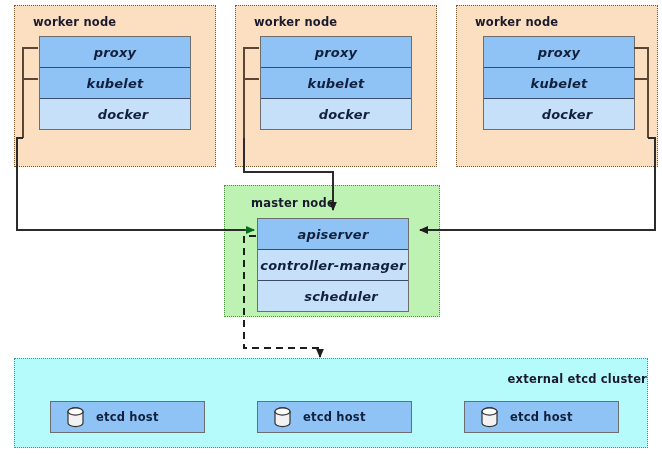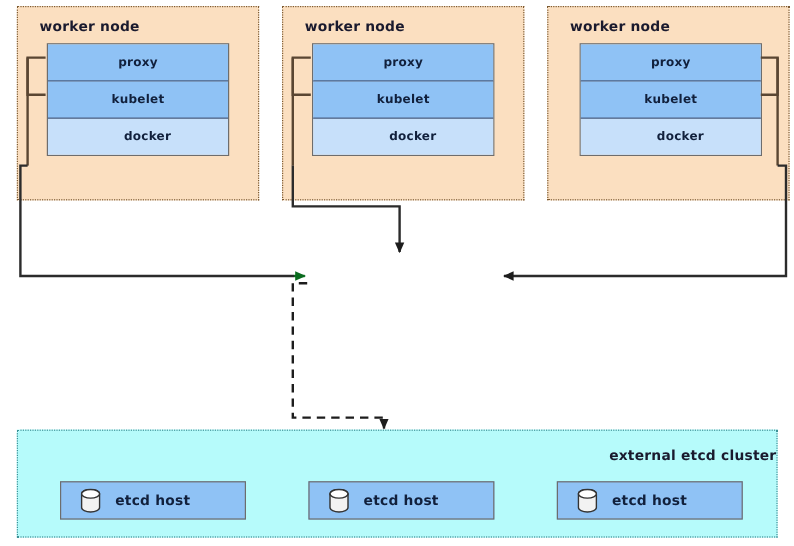--- a/index.html
+++ b/index.html
@@ -65,25 +65,26 @@
   .stack {
     position: absolute;
     box-sizing: border-box;
     border: 1px solid #6d6d6d;
   }
   .cell {
     box-sizing: border-box;
     display: flex;
     align-items: center;
     justify-content: center;
-    font-size: 10px;
+    font-size: 13px;
     font-weight: bold;
     color: #11203c;
     letter-spacing: 0.2px;
     border-bottom: 1px solid #3a4a6b;
+    font-style: italic;
   }
   .cell:last-child { border-bottom: none; padding-left: 16px; }
   .cell.blue-mid  { background: #8fc2f5; }
   .cell.blue-light{ background: #c7e0fa; }
 
   
   .etcd-host {
     position: absolute;
     box-sizing: border-box;
     height: 32px;
@@ -140,20 +141,28 @@
 
   <div class="group worker-group" style="left:456px; width:202px;">
     <span class="group-label worker-label">worker node</span>
     <div class="stack" style="left:26px; top:30px; width:152px; height:94px;">
       <div class="cell blue-mid" style="height:31px;">proxy</div>
       <div class="cell blue-mid" style="height:31px;">kubelet</div>
       <div class="cell blue-light" style="height:30px;">docker</div>
     </div>
   </div>
 
+  <div class="group master-group">
+    <span class="group-label master-label">master node</span>
+    <div class="stack" style="left:32px; top:32px; width:152px; height:94px;">
+      <div class="cell blue-mid" style="height:31px;">apiserver</div>
+      <div class="cell blue-light" style="height:31px;">controller-manager</div>
+      <div class="cell blue-light" style="height:30px;">scheduler</div>
+    </div>
+  </div>
 
   <div class="group etcd-group">
     <span class="group-label etcd-label">external etcd cluster</span>
   </div>
 
   <div class="etcd-host" style="left:50px; width:155px;">
     <svg class="db-icon" width="17" height="21" viewBox="0 0 17 21">
       <ellipse cx="8.5" cy="4.5" rx="7.5" ry="3.6" fill="#ffffff" stroke="#333333" stroke-width="1.2"></ellipse>
       <path d="M1,4.5 L1,16 A7.5,3.6 0 0 0 16,16 L16,4.5" fill="#f2f2f2" stroke="#333333" stroke-width="1.2"></path>
       <ellipse cx="8.5" cy="4.5" rx="7.5" ry="3.6" fill="#ffffff" stroke="#333333" stroke-width="1.2"></ellipse>

